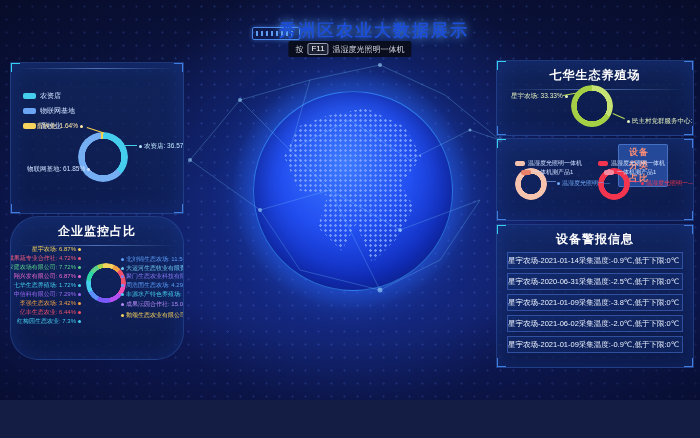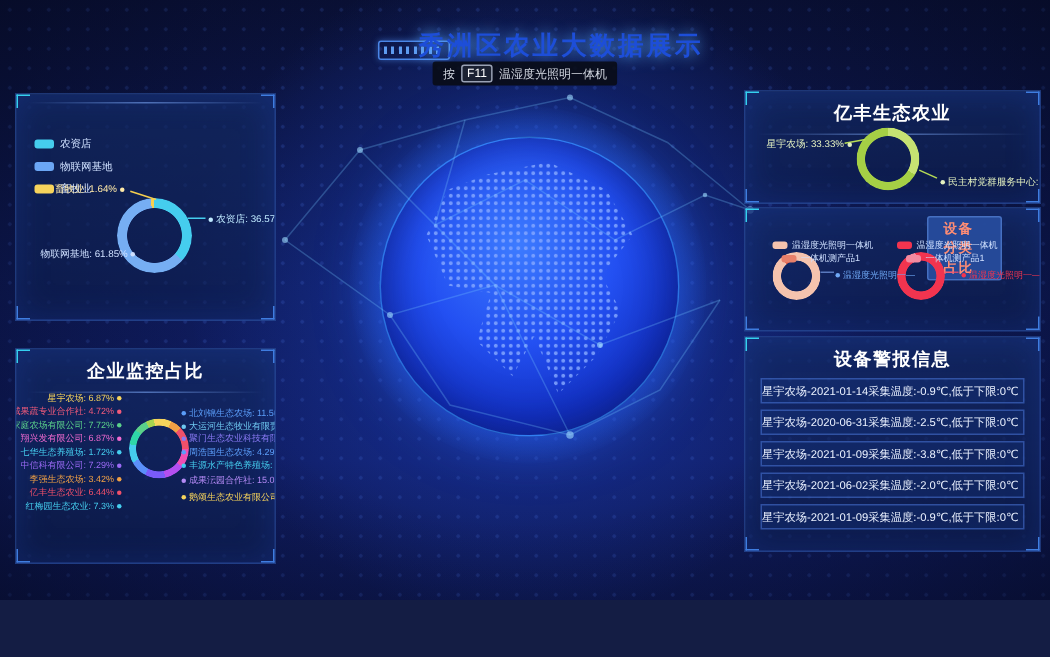--- a/index.html
+++ b/index.html
@@ -59,21 +59,21 @@
   .chip{width:13px;height:6px;border-radius:2px;flex:0 0 auto;}
   .legend-label{font-size:7px;color:#cfe0ff;white-space:nowrap;}
 
   .callout{position:absolute;font-size:6.5px;white-space:nowrap;color:#e8f0ff;z-index:6;}
   .dot{display:inline-block;width:3px;height:3px;border-radius:50%;background:currentColor;
     vertical-align:middle;margin:0 2px;}
   .conn{position:absolute;height:1px;background:rgba(190,215,255,.65);transform-origin:0 0;z-index:5;}
 
   
   #panel-industry{left:10px;top:62px;width:172px;height:150px;}
-  #panel-enterprise{left:10px;top:232px;width:172px;height:142px;}
+  #panel-enterprise{left:10px;top:216px;width:172px;height:142px;border-radius:28px;}
   #panel-equipment{left:496px;top:60px;width:196px;height:74px;}
   #panel-classify{left:496px;top:138px;width:196px;height:81px;}
   #panel-alarms{left:496px;top:224px;width:196px;height:142px;}
 
   
   .ring-industry{left:67px;top:69px;width:50px;height:50px;--t:7px;
     background:conic-gradient(#45cdee 0 131.6deg,#76aef3 131.6deg 354.1deg,#f7cf4e 354.1deg 360deg);
     filter:drop-shadow(0 0 4px rgba(80,190,255,.5));}
   #panel-industry .legend-wrap{position:absolute;left:0;top:28px;}
 
@@ -225,21 +225,21 @@
   <div class="ent-label ent-right" style="top: 73px; color: rgb(69, 205, 238);"><span class="dot"></span><span>丰源水产特色养殖场: 1.</span></div>
   <div class="ent-label ent-right" style="top: 83px; color: rgb(180, 138, 245);"><span class="dot"></span><span>成果沄园合作社: 15.02%</span></div>
   <div class="ent-label ent-right" style="top: 94px; color: rgb(246, 211, 92);"><span class="dot"></span><span>鹅颂生态农业有限公司: 6.87</span></div>
 </div>
 
 <div class="panel" id="panel-equipment">
   <span class="corner tl"></span>
     <span class="corner tr"></span>
     <span class="corner bl"></span>
     <span class="corner br"></span>
-  <div class="panel-title">亿丰生态农业</div>
+  <div class="panel-title">七华生态养殖场</div>
   <div class="title-line"></div>
   <div class="ring ring-equipment"></div>
   <div class="callout" style="left: 14px; top: 31px; color: rgb(227, 240, 192);">
     <span>星宇农场: 33.33%</span><span class="dot"></span>
   </div>
   <div class="conn" style="left:66px;top:34px;width:14px;transform:rotate(-10deg);background:#b7dc55;"></div>
   <div class="callout" style="left: 128px; top: 56px; color: rgb(227, 240, 192);">
     <span class="dot"></span><span>民主村党群服务中心:</span>
   </div>
   <div class="conn" style="left:116px;top:52px;width:13px;transform:rotate(24deg);background:#b7dc55;"></div>

